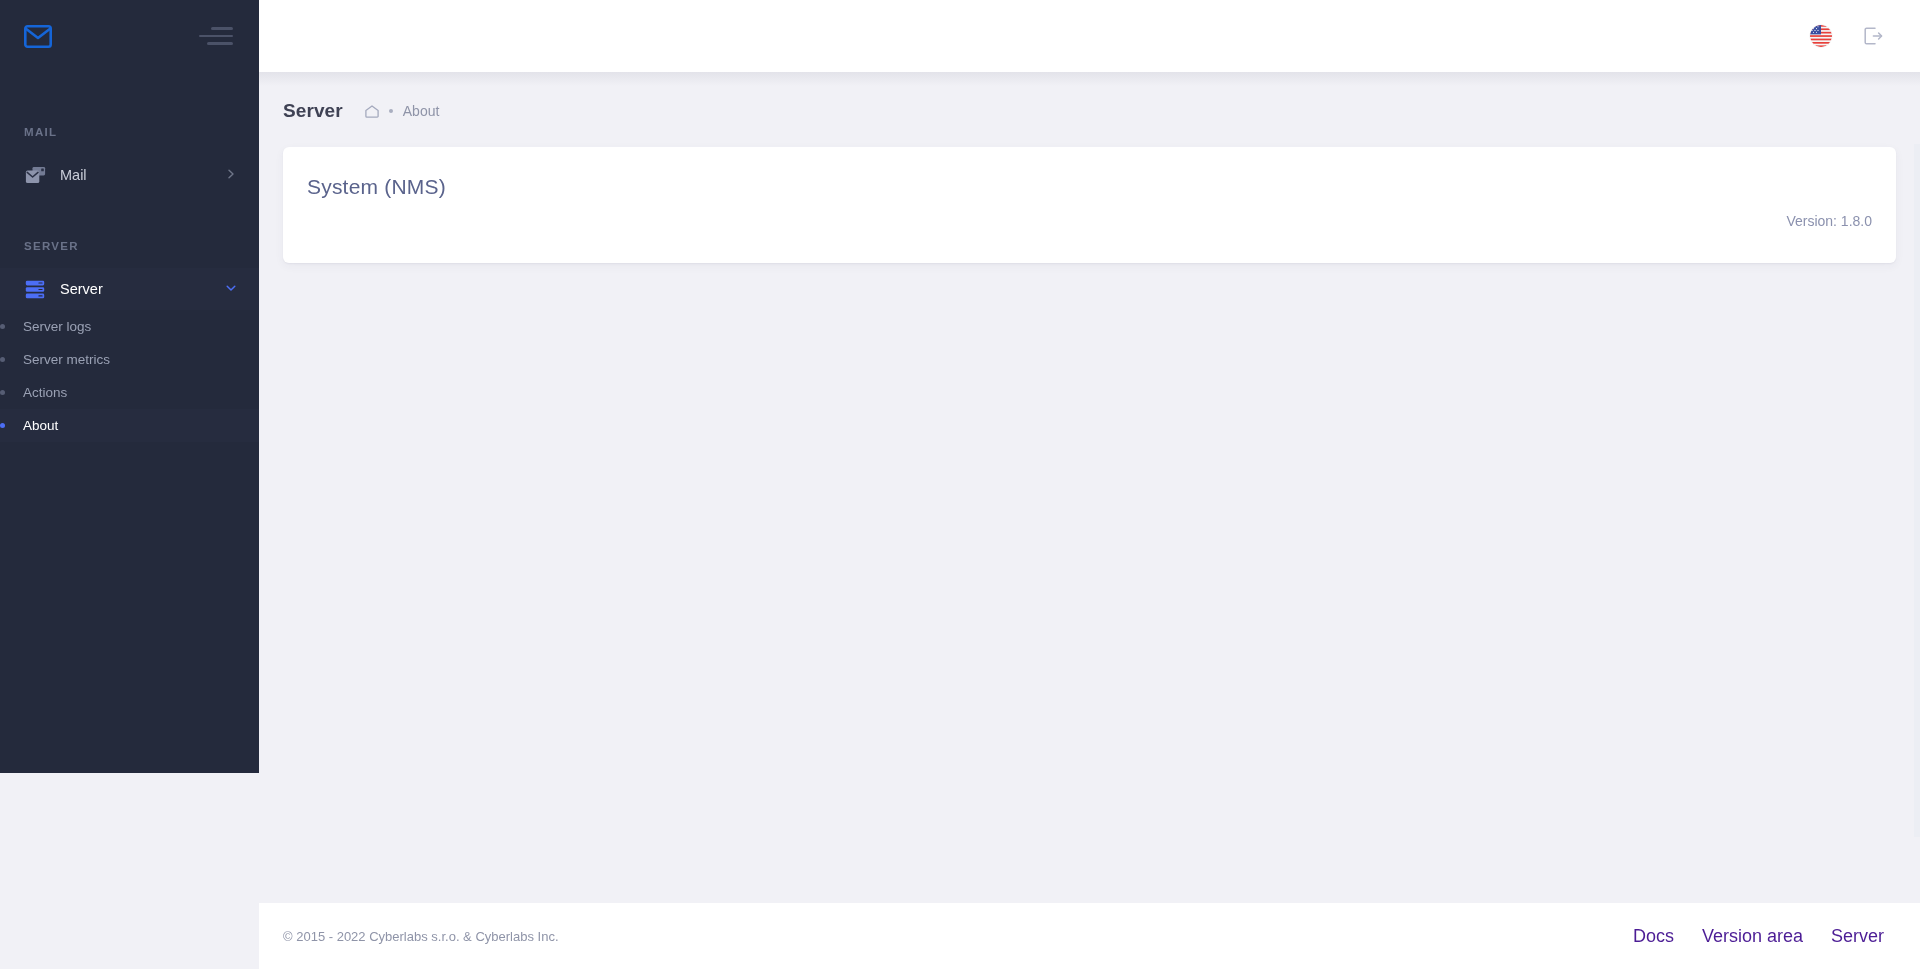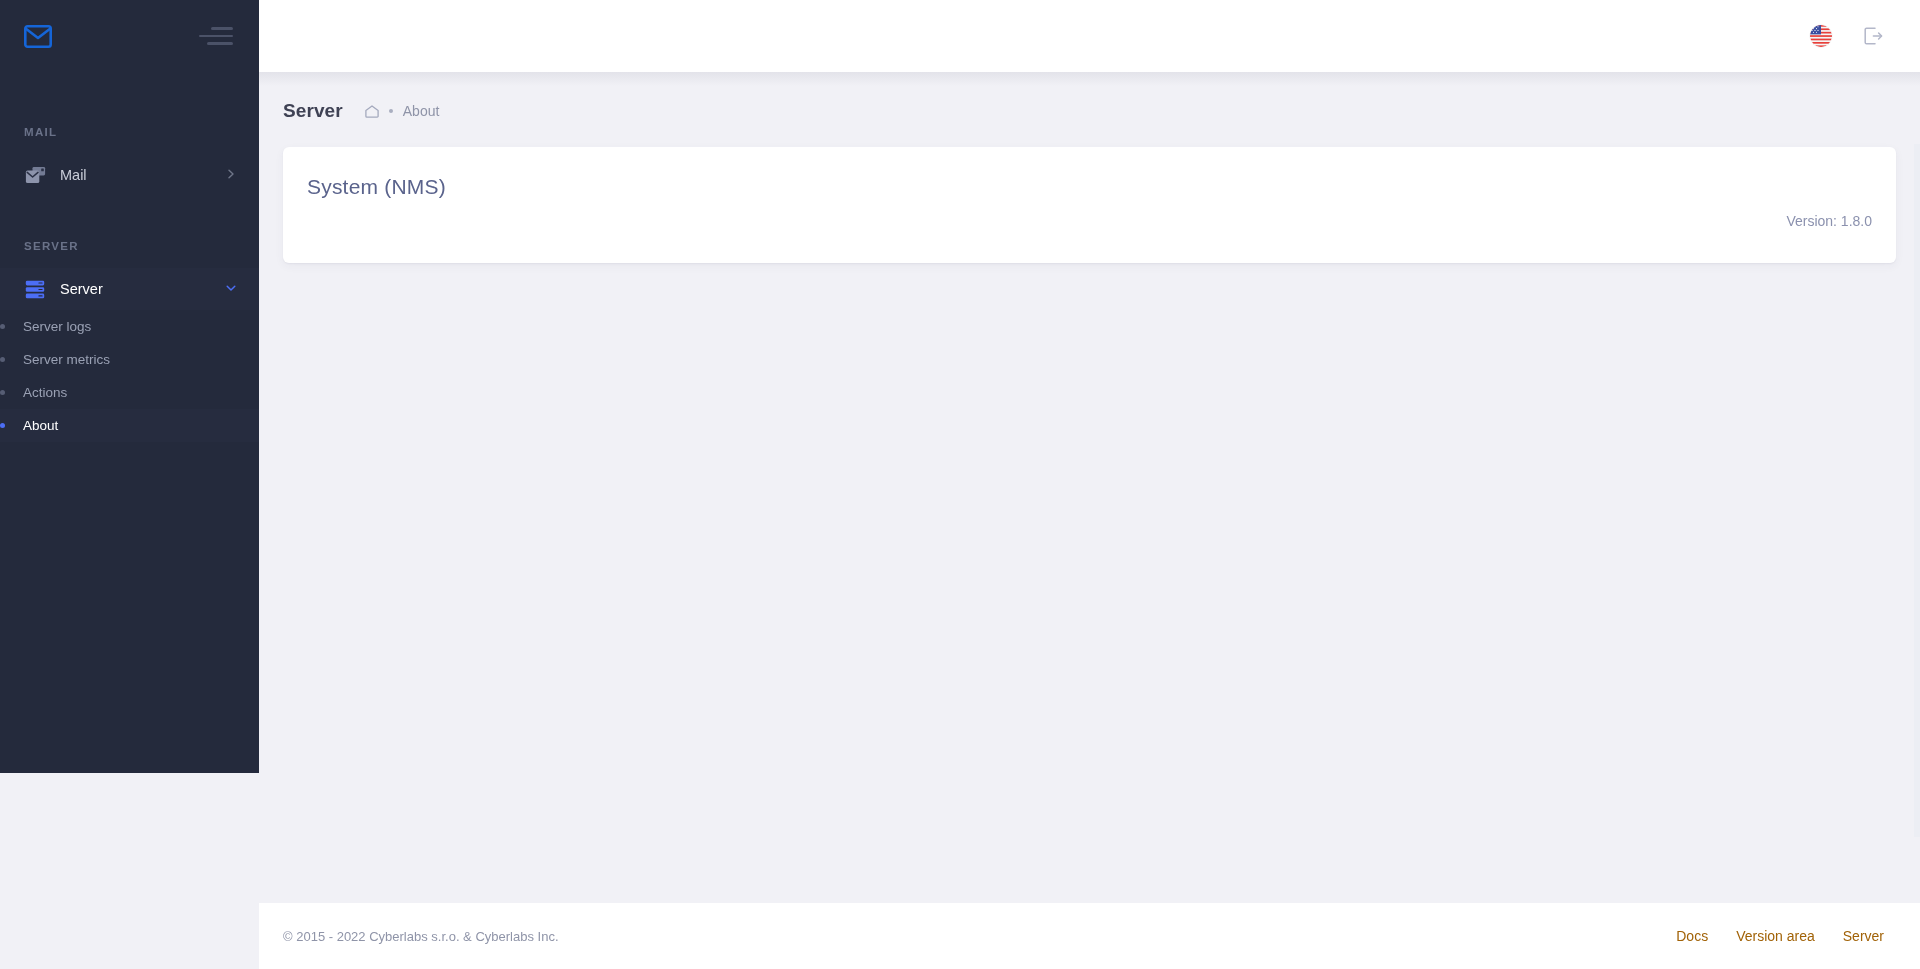--- a/index.html
+++ b/index.html
@@ -115,21 +115,21 @@
 
   
   .footer {
     height:66px; min-height:66px; background:#ffffff;
     display:flex; align-items:center; justify-content:space-between;
     padding:0 36px 0 24px;
     position:relative; z-index:4;
   }
   .copyright { font-size:13px; color:#8f94a8; }
   .footer-links { display:flex; gap:28px; }
-  .footer-links a { font-size:14px; color:#a16207; text-decoration:none; cursor:pointer; }
+  .footer-links a { font-size:18px; color:#4c1d95; text-decoration:none; cursor:pointer; }
 
   
   .edge-strip {
     position:absolute; top:72px; right:0; width:6px; bottom:66px;
     background:#eceef4; z-index:2;
   }
 </style>
 </head>
 <body>
 

